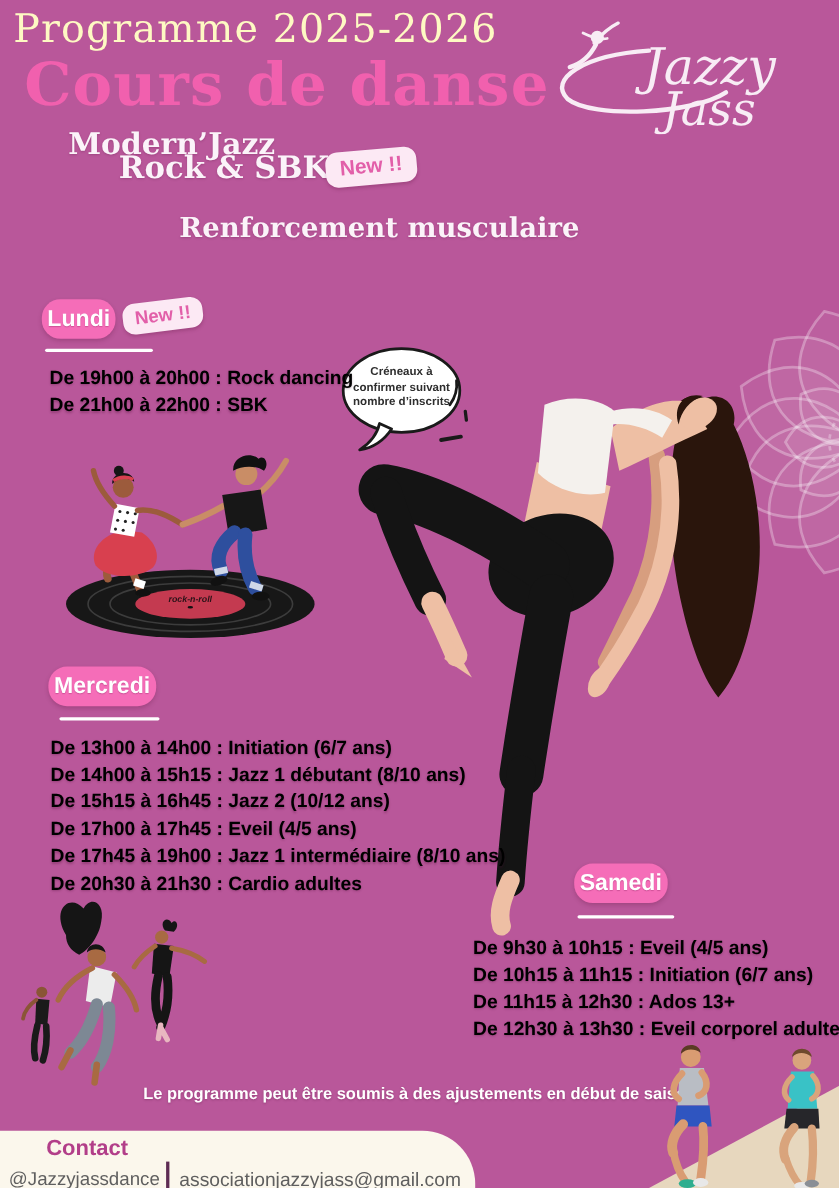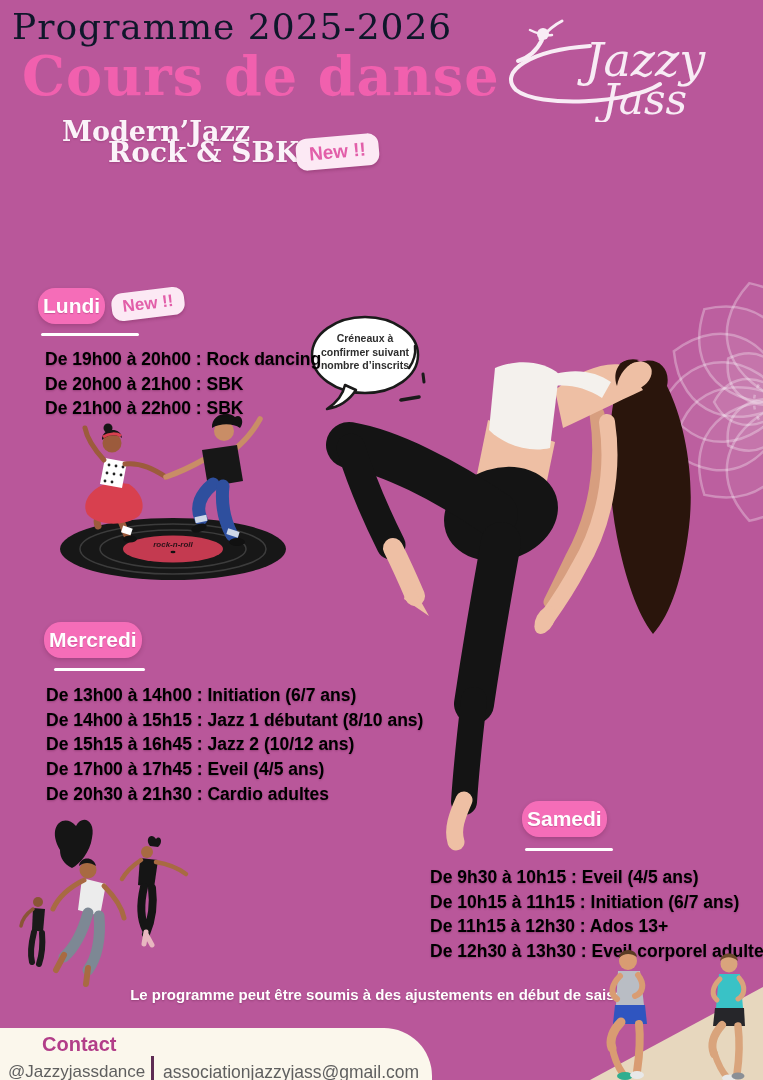--- a/index.html
+++ b/index.html
@@ -4,31 +4,31 @@
 <style>
   html,body{margin:0;padding:0;background:#6b2f55;}
   #poster{
     position:relative;width:763px;height:1080px;overflow:hidden;
     background:#b9579a;
     font-family:"Liberation Sans",sans-serif;
   }
   .abs{position:absolute;}
   .serif{font-family:"DejaVu Serif",serif;}
   
-  .program-label{left:12px;top:6px;font-size:36px;color:#0f172a;letter-spacing:1px;}
+  .program-label{left:12px;top:6px;font-size:36px;color:#fef9c3;letter-spacing:1px;}
   .main-title{left:22px;top:44px;font-size:54px;font-weight:700;color:#f160ae;letter-spacing:1px;}
   .course{color:#fbf3f9;font-weight:700;text-shadow:0 1px 2px rgba(80,15,55,.25);}
   .course1{left:62px;top:116px;font-size:27px;}
   .course2{left:108px;top:136px;font-size:28px;}
   .course3{left:163px;top:192px;font-size:25px;}
   
   .day-badge{
     display:inline-block;background:#f56db8;color:#fff;font-weight:700;
     font-size:21px;padding:6px 5px;border-radius:17px;
-    box-shadow:0 2px 4px rgba(90,20,60,.25);text-shadow:0 1px 1px rgba(120,20,80,.3);margin-top:16px;
+    box-shadow:0 2px 4px rgba(90,20,60,.25);text-shadow:0 1px 1px rgba(120,20,80,.3);
   }
   .new-badge{
     display:inline-block;background:#fce9f4;color:#e25fa9;font-weight:700;
     border-radius:11px;box-shadow:0 2px 3px rgba(90,20,60,.25);
   }
   .underline{height:3px;background:#fff;border-radius:2px;}
   
   .sched-line{
     font-weight:700;color:#000000;font-size:17.5px;line-height:24.7px;
     text-shadow:0 1px 2px rgba(70,10,45,.3);white-space:nowrap;
@@ -75,20 +75,21 @@
       <use href="#petalS" transform="rotate(36 130 180)"></use>
       <circle cx="130" cy="180" r="34" fill="none" stroke-dasharray="4 7"></circle>
     </g>
   </svg>
 
   <div class="abs serif program-label">Programme 2025-2026</div>
   <div class="abs serif main-title">Cours de danse</div>
   <div class="abs serif course course1">Modern’Jazz</div>
   <div class="abs serif course course2">Rock &amp; SBK</div>
   <div class="abs new-badge" style="left:296px;top:136px;font-size:19px;padding:5px 13px;transform:rotate(-5deg);">New !!</div>
+  <div class="abs serif course course3">Renforcement musculaire</div>
 
   <svg class="abs" style="left:490px;top:12px;" width="260" height="110" viewBox="0 0 260 110">
     <g stroke="#f8ecf5" fill="none" stroke-linecap="round">
       <path d="M100,34 C40,38 8,60 26,78 C48,96 140,92 170,72" stroke-width="4"></path>
       <path d="M52,28 C46,40 38,46 28,49" stroke-width="4"></path>
       <path d="M50,27 C58,18 64,13 72,9" stroke-width="3"></path>
       <path d="M40,18 C48,22 56,24 62,23" stroke-width="2.5"></path>
     </g>
     <circle cx="53" cy="22" r="6" fill="#f8ecf5"></circle>
     <text x="95" y="64" font-family="DejaVu Serif, serif" font-style="italic" font-size="46" fill="#f8ecf5">Jazzy</text>
@@ -174,21 +175,20 @@
     </svg>
     <div class="bubble-text">Créneaux à confirmer suivant nombre d’inscrits</div>
   </div>
 
   <div class="abs" style="left:38px;top:272px;">
     <span class="day-badge">Lundi</span>
     <span class="new-badge" style="font-size:17px;padding:4px 11px;margin-left:2px;transform:rotate(-7deg) translateY(-4px);position:relative;display:inline-block;">New !!</span>
     <div class="underline" style="width:98px;margin:9px 0 0 3px;"></div>
     <div style="margin:11px 0 0 7px;">
       <div class="sched-line">De 19h00 à 20h00 : Rock dancing</div>
-      <div class="sched-line">De 20h00 à 21h00 : SBK</div>
       <div class="sched-line">De 21h00 à 22h00 : SBK</div>
     </div>
   </div>
 
   <svg class="abs" style="left:0;top:812px;" width="200" height="182" viewBox="0 0 200 182">
 
     <g>
       <circle cx="147" cy="40" r="6" fill="#a86a42"></circle>
       <path d="M150,34 C144,26 152,20 156,27 C160,22 164,30 158,35 Z" fill="#151515"></path>
       <path d="M140,46 L158,48 L154,76 L138,73 Z" fill="#151515"></path>
@@ -218,20 +218,21 @@
   </svg>
 
   <div class="abs" style="left:44px;top:606px;">
     <span class="day-badge">Mercredi</span>
     <div class="underline" style="width:91px;margin:10px 0 0 10px;"></div>
     <div style="margin:12px 0 0 2px;">
       <div class="sched-line">De 13h00 à 14h00 : Initiation (6/7 ans)</div>
       <div class="sched-line">De 14h00 à 15h15 : Jazz 1 débutant (8/10 ans)</div>
       <div class="sched-line">De 15h15 à 16h45 : Jazz 2 (10/12 ans)</div>
       <div class="sched-line">De 17h00 à 17h45 : Eveil (4/5 ans)</div>
+      <div class="sched-line">De 17h45 à 19h00 : Jazz 1 intermédiaire (8/10 ans)</div>
       <div class="sched-line">De 20h30 à 21h30 : Cardio adultes</div>
     </div>
   </div>
 
   <div class="abs" style="left:430px;top:785px;">
     <span class="day-badge" style="margin-left:92px;">Samedi</span>
     <div class="underline" style="width:88px;margin:11px 0 0 95px;"></div>
     <div style="margin:14px 0 0 0;">
       <div class="sched-line">De 9h30 à 10h15 : Eveil (4/5 ans)</div>
       <div class="sched-line">De 10h15 à 11h15 : Initiation (6/7 ans)</div>

